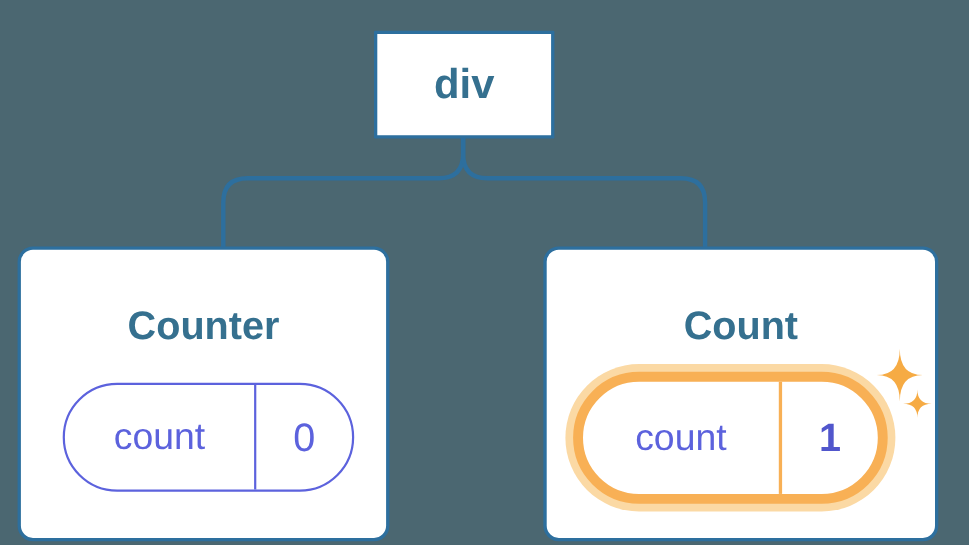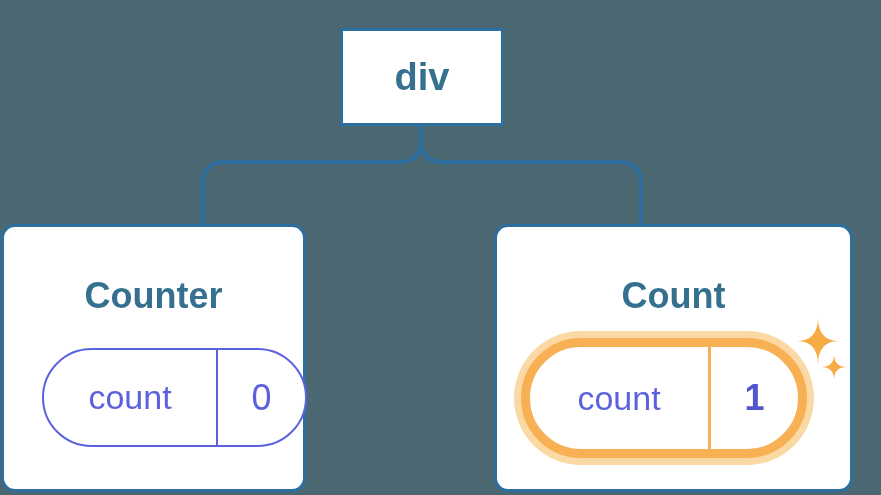--- a/index.html
+++ b/index.html
@@ -42,21 +42,21 @@
   }
   .card {
     position: absolute;
     top: 224px;
     height: 268px;
     box-sizing: border-box;
     background: var(--node-fill, #fff);
     border: 3px solid var(--connector, #2d6f9e);
     border-radius: 14px;
   }
-  .card.counter { left: 1px;   width: 305px; }
+  .card.counter { left: 16px;   width: 338px; }
   .card.count   { left: 494px; width: 359px; }
   .card-title {
     margin-top: 48px;
     text-align: center;
     font-size: 36px;
     font-weight: 600;
     color: var(--title-text, #35708f);
   }
   .pill {
     position: absolute;

